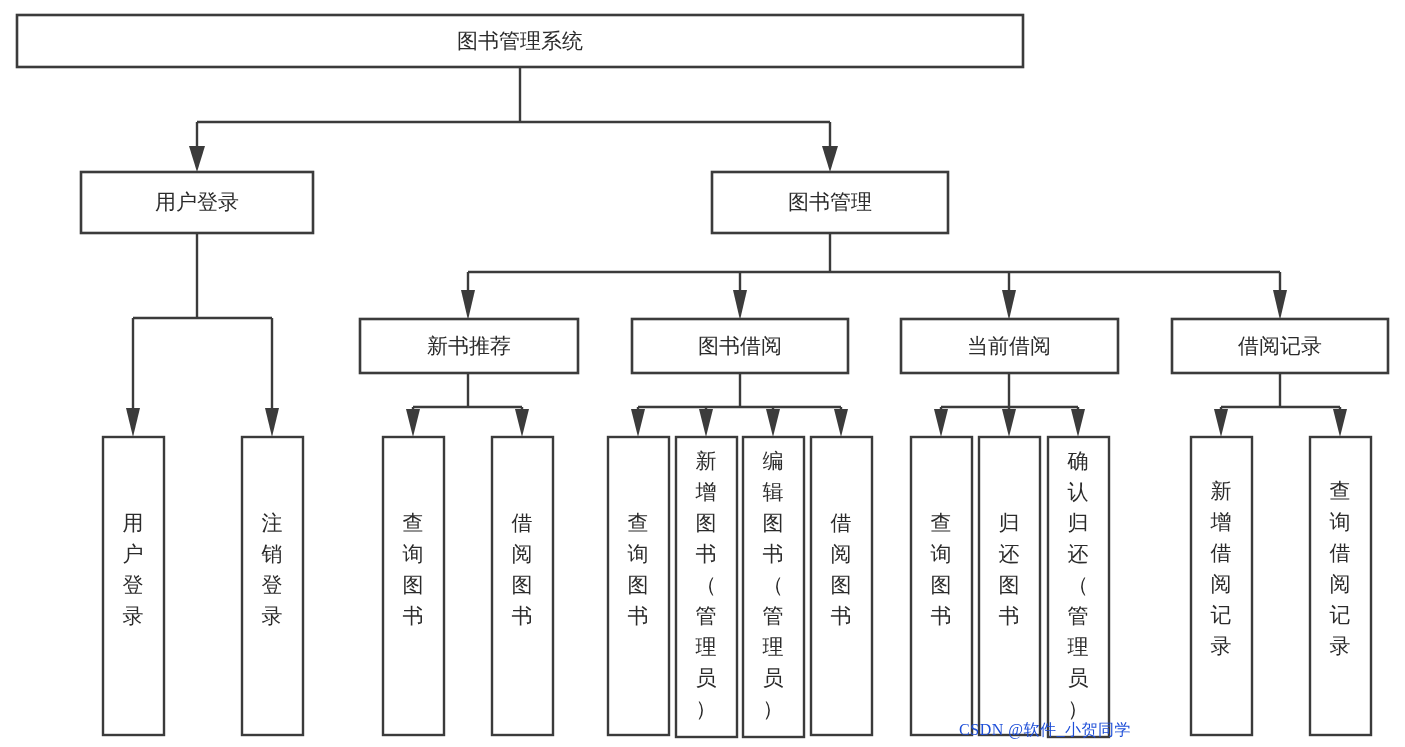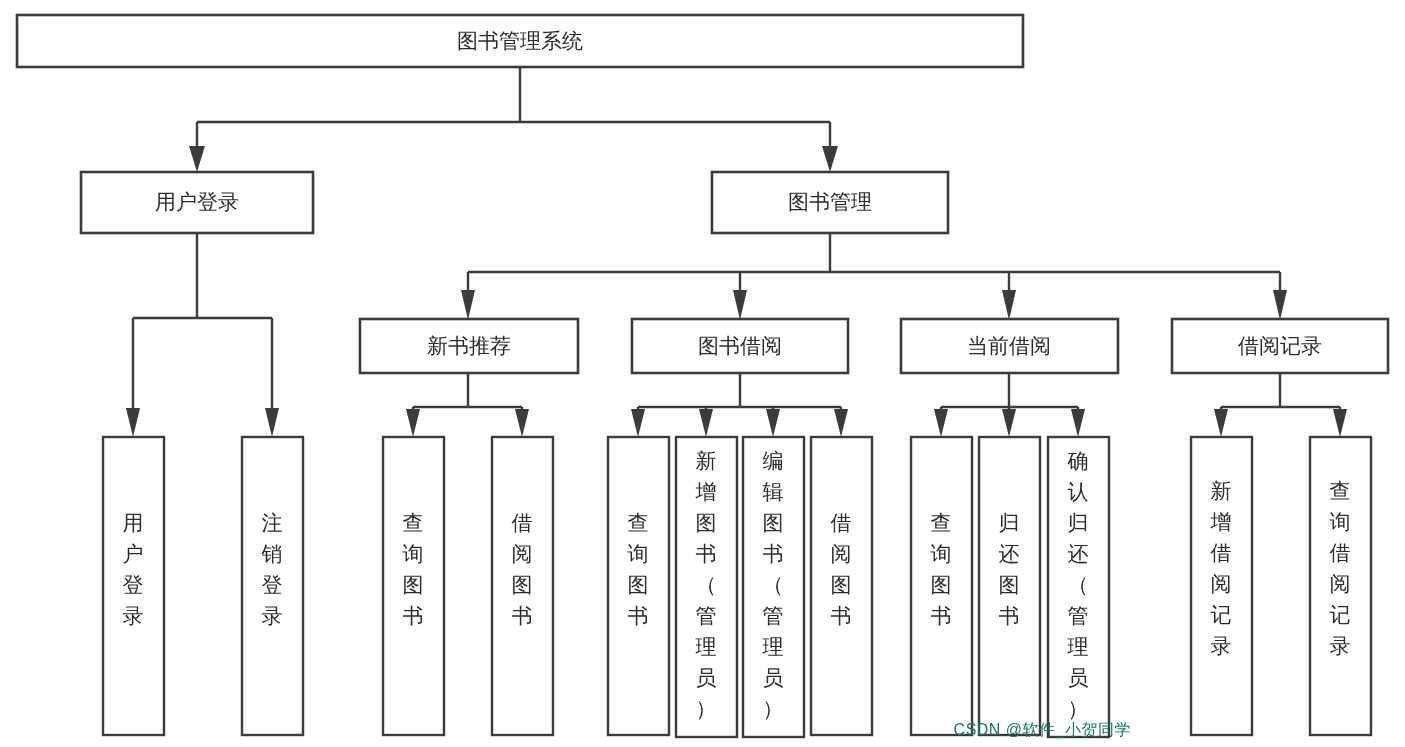--- a/index.html
+++ b/index.html
@@ -58,23 +58,23 @@
   .node-label-v {
     font-family: "Liberation Sans", "DejaVu Sans", sans-serif;
     fill: #2b2b2b;
     font-size: 21px;
     text-anchor: middle;
   }
   .watermark {
     position: absolute;
     right: 8px;
     bottom: 6px;
-    font-family: Liberation Sans, sans-serif;
+    font-family: Liberation Serif, serif;
     font-size: 16px;
-    color: #0f766e;
+    color: #1d4ed8;
     letter-spacing: 0.5px;
     white-space: nowrap;
     pointer-events: none;
   }
 </style>
 </head>
 <body>
 
 <div id="diagram-root">
 

